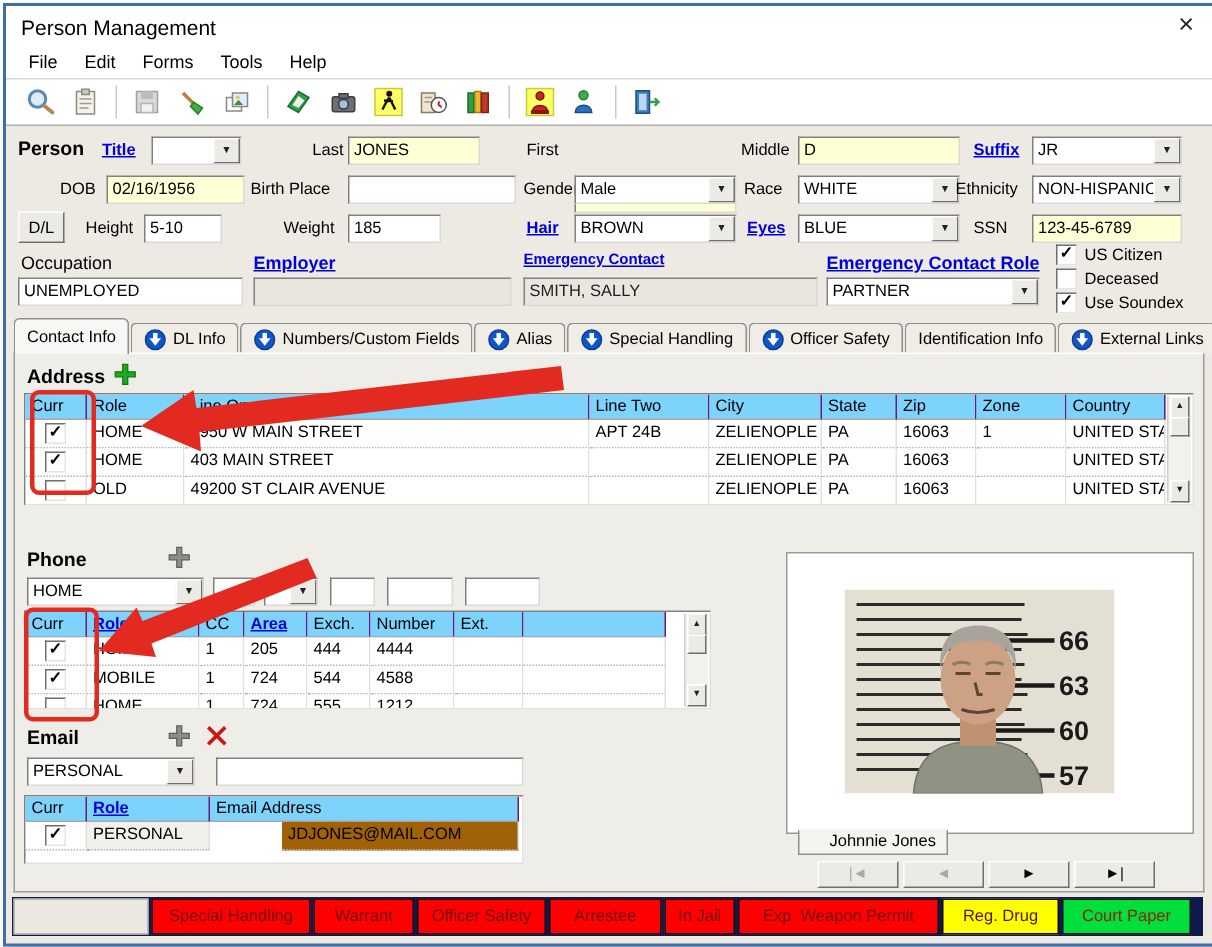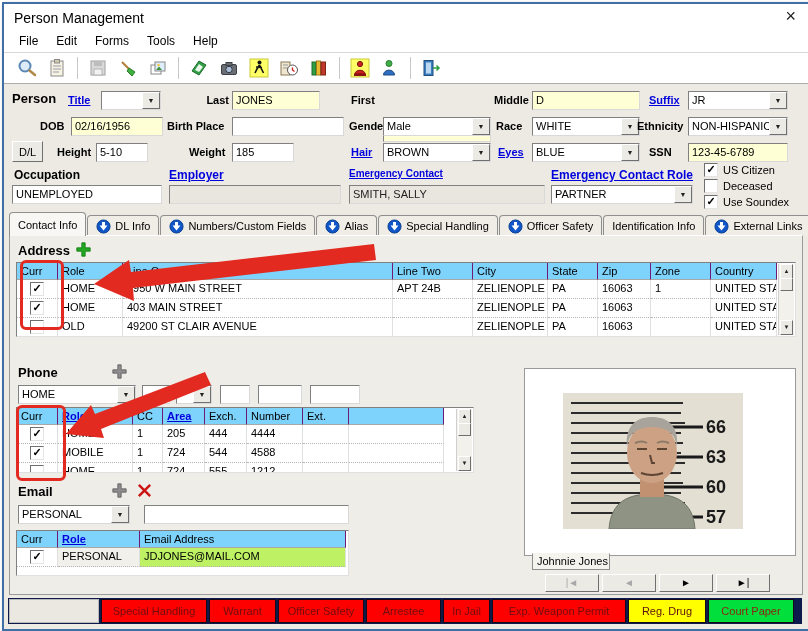--- a/index.html
+++ b/index.html
@@ -10,21 +10,21 @@
   .titlebar{left:0;top:0;right:0;height:26px;background:#fff;}
   .title-text{left:10px;top:6px;font-size:14px;color:#000;}
   .close-x{right:12px;top:3px;font-size:18px;color:#222;cursor:pointer;line-height:18px;}
   .menubar{left:0;top:26px;right:0;height:22px;background:#fff;display:flex;align-items:center;padding-left:6px;box-sizing:border-box;}
   .menu-item{font-size:12px;color:#000;padding:2px 9px;cursor:pointer;}
   .toolbar{left:0;top:48px;right:0;height:32px;background:#fff;border-top:1px solid #d7d7d7;border-bottom:1px solid #aeaeae;display:flex;align-items:center;padding-left:8px;box-sizing:border-box;}
   .tb-btn{width:24px;height:24px;margin:0 3px;border:1px solid transparent;background:transparent;padding:1px;cursor:pointer;}
   .tb-btn svg{width:20px;height:20px;display:block;}
   .tb-sep{width:1px;height:22px;background:#c9c9c9;margin:0 5px;}
   
-  .lbl{font-size:11px;font-weight:bold;color:#000;white-space:nowrap;}
+  .lbl{font-size:11px;font-weight:normal;color:#000;white-space:nowrap;}
   .link{font-size:11px;font-weight:bold;color:#0000DD;text-decoration:underline;cursor:pointer;white-space:nowrap;}
   .inp{height:19px;background:#fff;border:1px solid;border-color:#808080 #d9d9d9 #d9d9d9 #808080;
        font-size:11px;font-family:"Liberation Sans",sans-serif;padding:2px 3px;box-sizing:border-box;color:#000;white-space:nowrap;overflow:hidden;}
   .cream{background:#FFFFD6;}
   .gray{background:#E8E6DF;color:#222;}
   .dd{display:flex;justify-content:space-between;align-items:stretch;cursor:pointer;padding:0;}
   .dd .val{font-size:11px;padding:2px 3px;white-space:nowrap;overflow:hidden;}
   .dd .arw{width:16px;background:#ECEAE4;border:1px solid;border-color:#fff #6f6f6f #6f6f6f #fff;
            font-size:7px;color:#222;display:flex;align-items:center;justify-content:center;flex:none;}
   .btn3d{background:#ECEAE4;border:1px solid;border-color:#fff #6f6f6f #6f6f6f #fff;font-size:11px;cursor:pointer;}
@@ -46,22 +46,22 @@
   .td{padding:2px 4px;border-right:1px solid #e0e0e0;border-bottom:1px dotted #b5b5b5;white-space:nowrap;overflow:hidden;background:#fff;}
   .tdc{display:flex;align-items:center;justify-content:center;}
   .sb{position:absolute;top:1px;bottom:1px;width:15px;right:1px;background:#F2F1EC;border-left:1px solid #cfcfcf;}
   .sb-btn{position:absolute;left:1px;right:1px;height:13px;background:#ECEAE4;border:1px solid;border-color:#fff #6f6f6f #6f6f6f #fff;
           font-size:6px;text-align:center;line-height:12px;color:#222;cursor:pointer;}
   .sb-thumb{position:absolute;left:1px;right:1px;height:11px;background:#ECEAE4;border:1px solid;border-color:#fff #6f6f6f #6f6f6f #fff;}
   .icon-btn{cursor:pointer;background:none;border:none;padding:0;}
   .icon-btn svg{display:block;}
   
   .photo-panel{left:520px;top:364px;width:270px;height:186px;background:#fff;border:1px solid #9a9a9a;}
-  .photo-tab{left:528px;top:549px;width:78px;height:17px;background:#F4F3EE;border:1px solid #8f8f8f;border-top:1px solid #F4F3EE;
-             font-size:11px;padding:1px 4px;box-sizing:border-box;white-space:nowrap;overflow:hidden;}
+  .photo-tab{left:528px;top:549px;width:100px;height:17px;background:#F4F3EE;border:1px solid #8f8f8f;border-top:1px solid #F4F3EE;
+             font-size:11px;padding:1px 20px;box-sizing:border-box;white-space:nowrap;overflow:hidden;}
   .nav-btn{position:absolute;top:568px;width:54px;height:18px;}
   .nav-btn button{width:100%;height:100%;background:#ECEAE4;border:1px solid;border-color:#fff #6f6f6f #6f6f6f #fff;
                   font-size:10px;cursor:pointer;color:#000;padding:0;}
   .nav-btn button.dis{color:#a8a8a8;cursor:default;}
   
   .statusbar{left:4px;top:594px;width:794px;height:26px;background:#0d1b4c;display:flex;gap:2px;padding:1px;box-sizing:border-box;}
   .status-spacer{width:90px;background:#EAE8E1;border:1px solid #b9b9b9;box-sizing:border-box;}
   .status-btn{font-size:11px;font-family:"Liberation Sans",sans-serif;border:1px solid #15091a;cursor:pointer;white-space:nowrap;padding:0 6px;}
   
   .ann-rect{border:3px solid #E22A20;border-radius:6px;pointer-events:none;z-index:50;}
@@ -474,21 +474,21 @@
   <div class="abs inp" style="left:140px;top:501px;width:205px;"></div>
   <div class="abs panel" style="left:12px;top:526px;width:333px;height:46px;">
     <div class="grid" id="email-grid" style="grid-template-columns: 41px 82px 206px;">
         <div class="th">Curr</div>
         <div class="th "><span class="link" style="font-size: 11px;">Role</span></div>
         <div class="th">Email Address</div>
         <div class="td tdc">
           <div class="cb">✓</div>
         </div>
         <div class="td" style="background: rgb(241, 240, 234);">PERSONAL</div>
-        <div class="td" style="background: #bef264;">JDJONES@MAIL.COM</div>
+        <div class="td" style="background: #a16207; margin-left: 48px;">JDJONES@MAIL.COM</div>
       </div>
   </div>
 
   <div class="abs photo-panel">
     <svg class="abs" style="left:38px;top:24px;" width="180" height="136" viewBox="0 0 180 136">
       <rect x="0" y="0" width="180" height="136" fill="#E3DFD3"></rect>
       <g stroke="#2b2b2b" stroke-width="2">
         <line x1="8" y1="10" x2="120" y2="10"></line>
           <line x1="8" y1="20" x2="118" y2="20"></line>
         <line x1="8" y1="30" x2="122" y2="30"></line>

